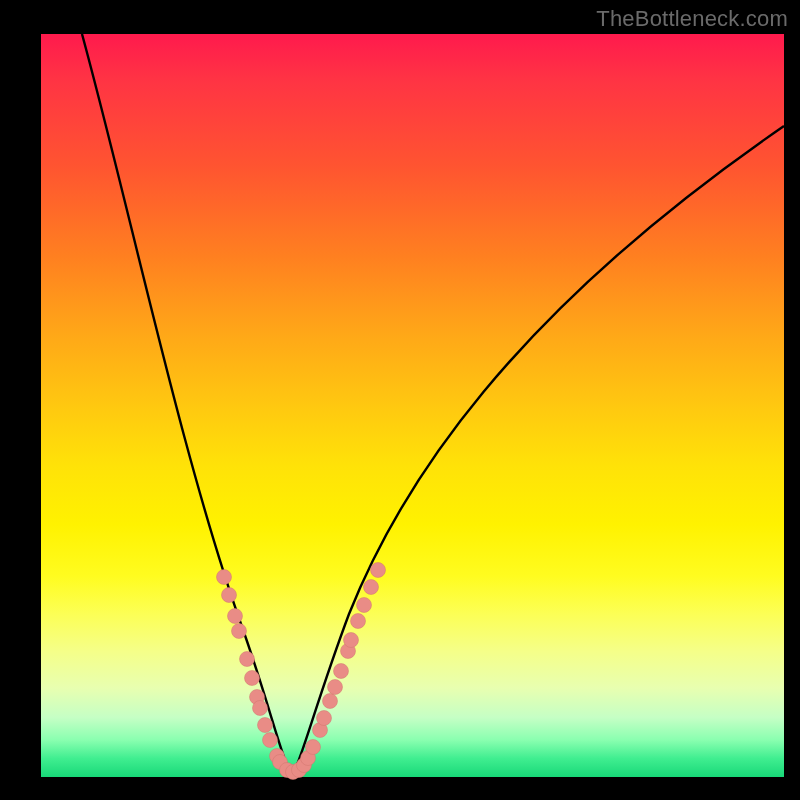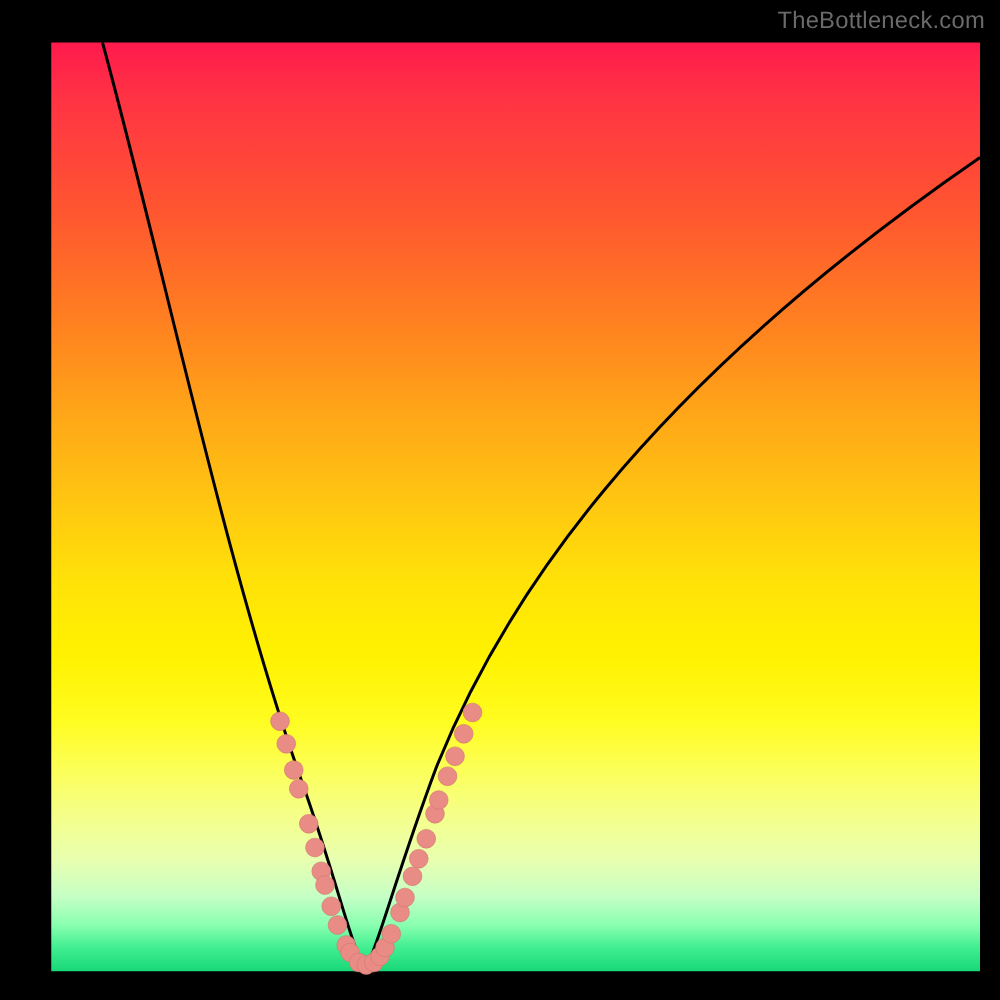--- a/index.html
+++ b/index.html
@@ -42,21 +42,21 @@
       #8affb0 95%,
       #40ee90 97.5%,
       #18d878 100%
     );
   }
   .watermark {
     position: absolute;
     top: 6px;
     right: 12px;
     color: #6a6a6a;
-    font-size: 19px;
+    font-size: 22px;
     font-weight: 500;
     letter-spacing: 0.2px;
     user-select: none;
   }
   svg.curves {
     position: absolute;
     left: 0;
     top: 0;
     width: 743px;
     height: 743px;

